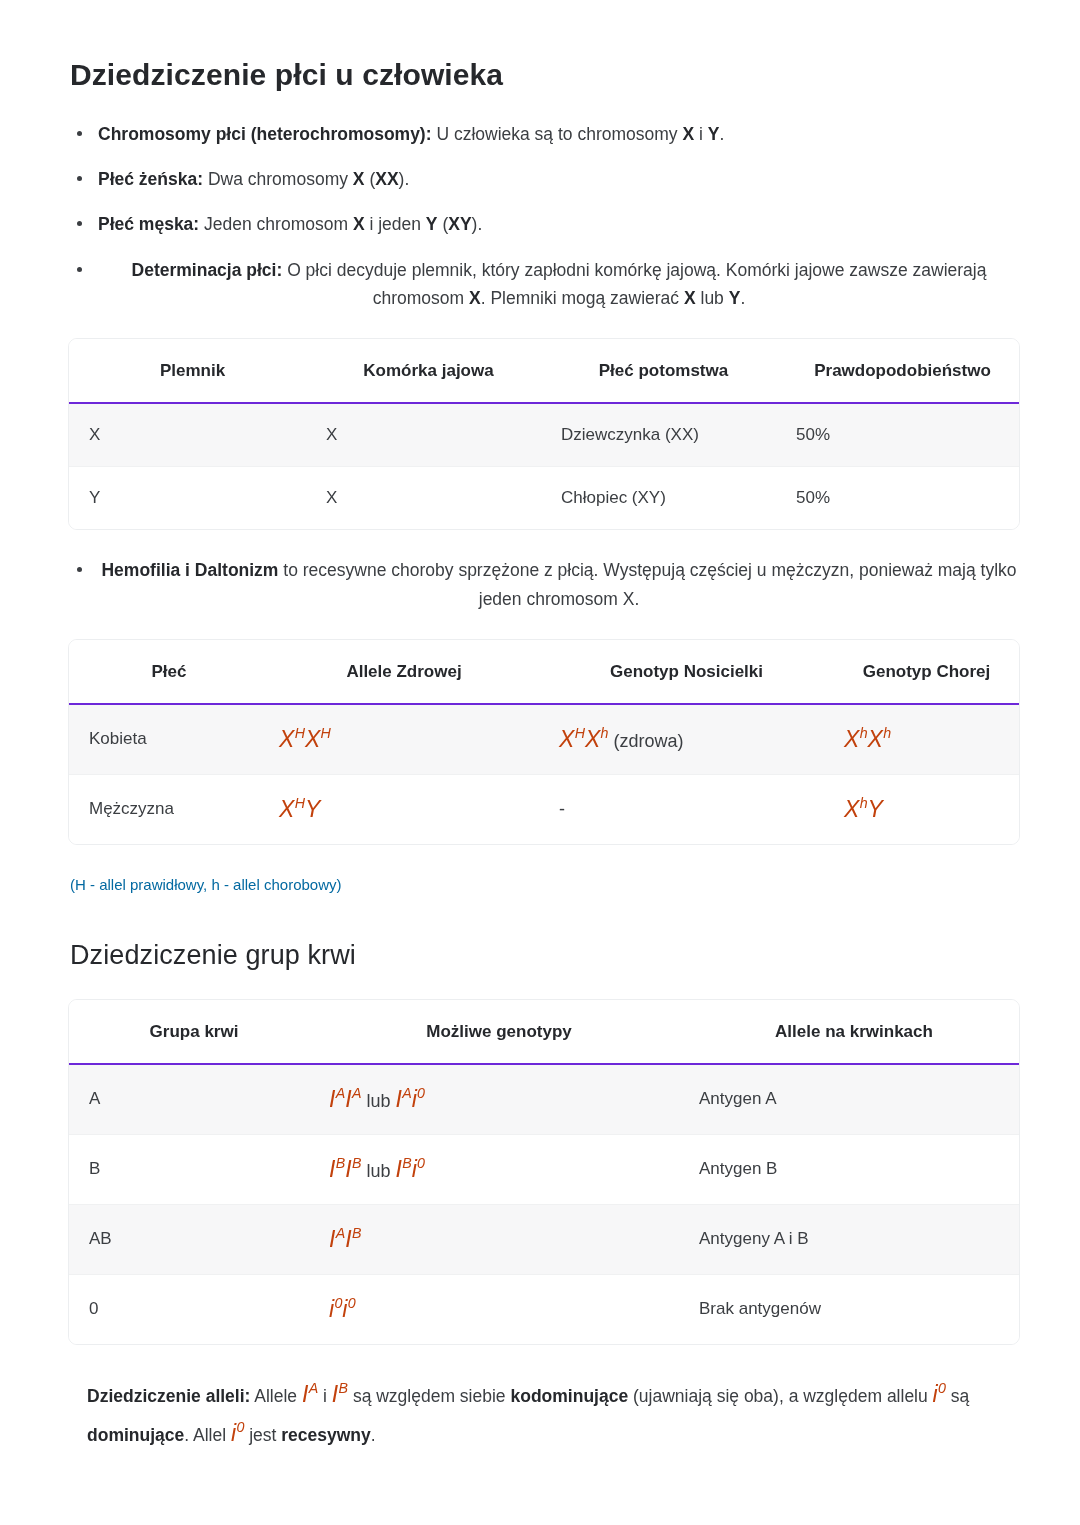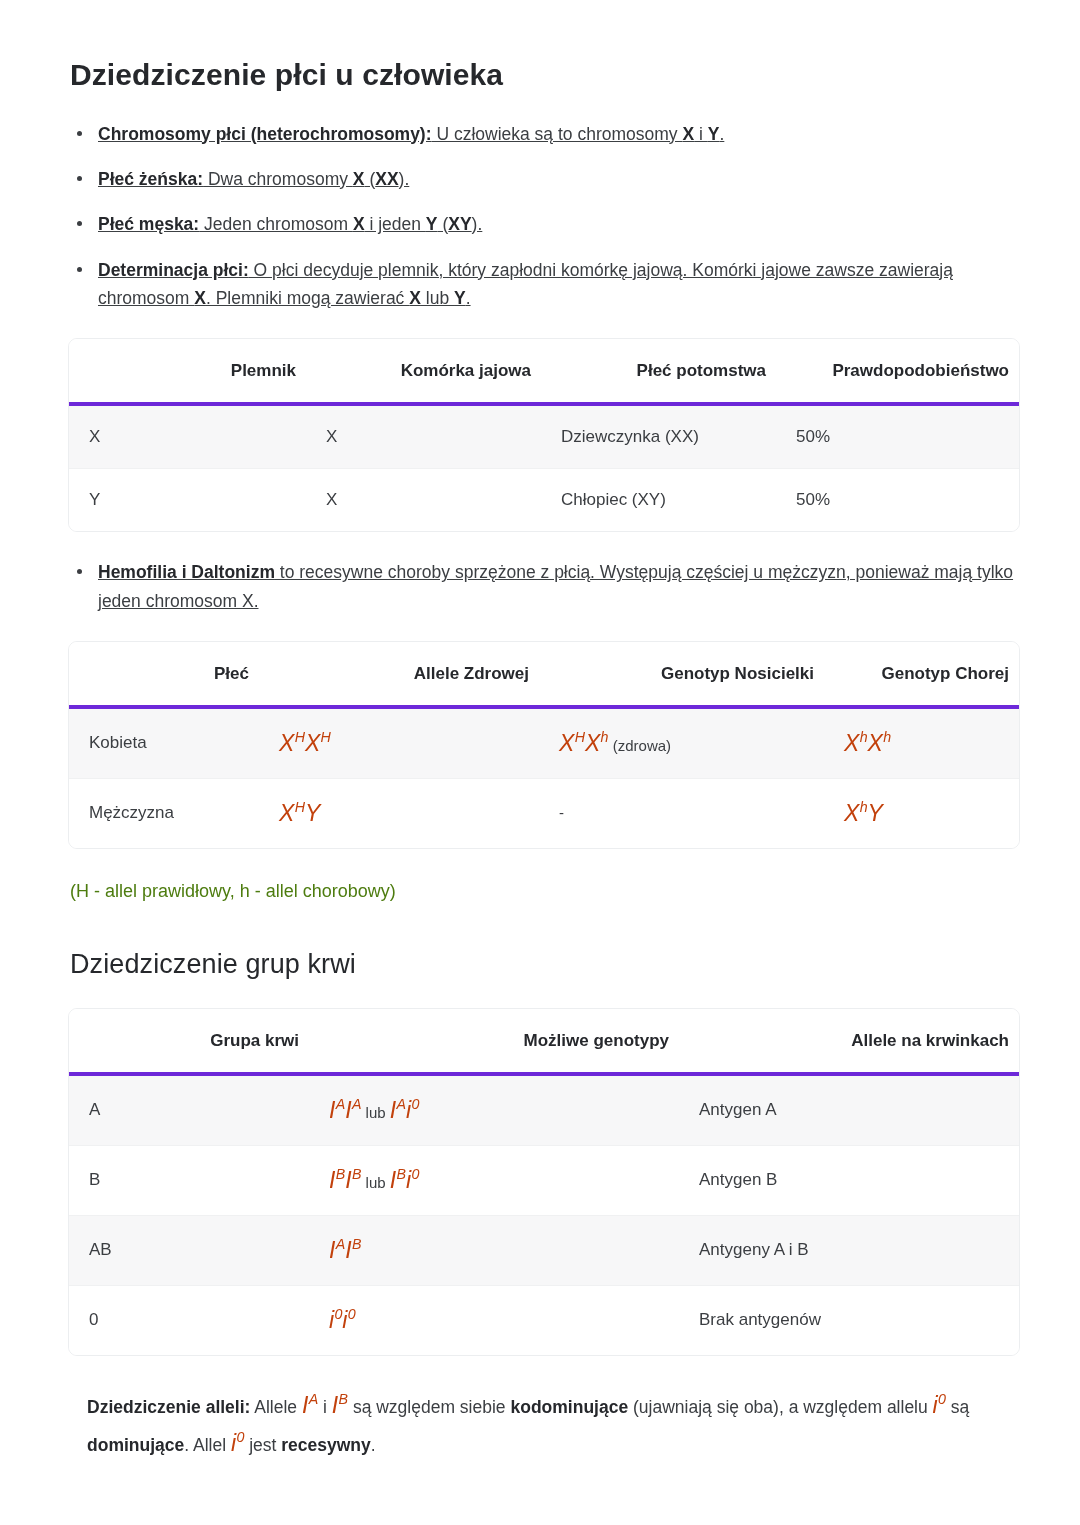--- a/index.html
+++ b/index.html
@@ -40,31 +40,30 @@
     letter-spacing: 0.1px;
     margin: 42px 0 0 2px;
     line-height: 1.25;
   }
 
   
   ul.bullets {
     list-style: none;
     margin: 26px 0 0 0;
     padding: 0;
-    text-decoration: underline;
   }
   ul.bullets li {
     position: relative;
     padding-left: 30px;
     margin-bottom: 17px;
     font-size: 17.5px;
     line-height: 1.62;
     color: #3b3e42;
   }
-  ul.bullets li:last-child { margin-bottom: 0; }
+  ul.bullets li:last-child { margin-bottom: 0; text-align: center; }
   ul.bullets li::before {
     content: "";
     position: absolute;
     left: 9px;
     top: 11px;
     width: 5px;
     height: 5px;
     border-radius: 50%;
     background: #3b3e42;
   }
@@ -77,27 +76,27 @@
     border-radius: 9px;
     overflow: hidden;
     background: #ffffff;
   }
   table.data {
     width: 100%;
     border-collapse: collapse;
     table-layout: fixed;
   }
   table.data th {
-    text-align: right;
+    text-align: center;
     font-size: 17px;
     font-weight: bold;
     color: #26282c;
     padding: 22px 10px 21px 20px;
     background: #ffffff;
-    border-bottom: 4px solid #6d28d9;
+    border-bottom: 2px solid #6d28d9;
     white-space: nowrap;
   }
   table.data td {
     text-align: left;
     font-size: 17px;
     font-weight: 400;
     color: #3b3e42;
     padding: 21px 10px 21px 20px;
     border-bottom: 1px solid #f0f1f2;
   }
@@ -131,30 +130,30 @@
   .math sup {
     font-size: 0.62em;
     font-style: italic;
     vertical-align: super;
     line-height: 0;
     letter-spacing: 0;
   }
   .math-plain {
     font-family: "Liberation Sans", sans-serif;
     font-style: normal;
+    font-size: 18px;
+    color: #3b3e42;
+    letter-spacing: 0;
+  }
+
+  
+  p.note {
     font-size: 15px;
-    color: #3b3e42;
-    letter-spacing: 0;
-  }
-
-  
-  p.note {
-    font-size: 18px;
     line-height: 1.62;
-    color: #4d7c0f;
+    color: #0369a1;
     margin: 28px 0 0 2px;
   }
   p.closing {
     font-size: 17.5px;
     line-height: 1.68;
     color: #3b3e42;
     margin: 30px 0 0 19px;
   }
 </style>
 </head>

